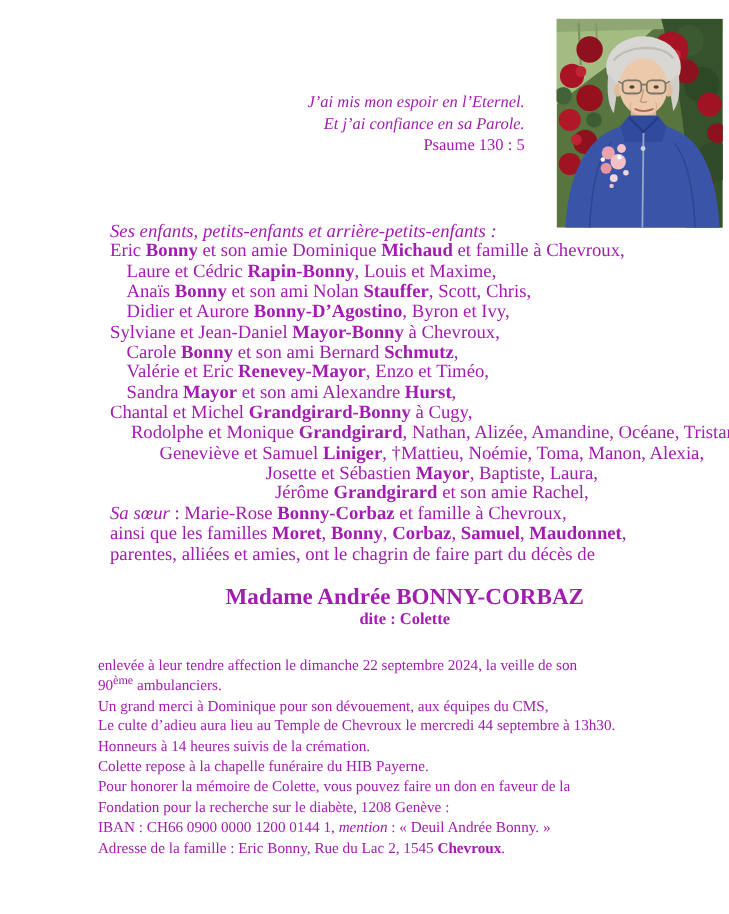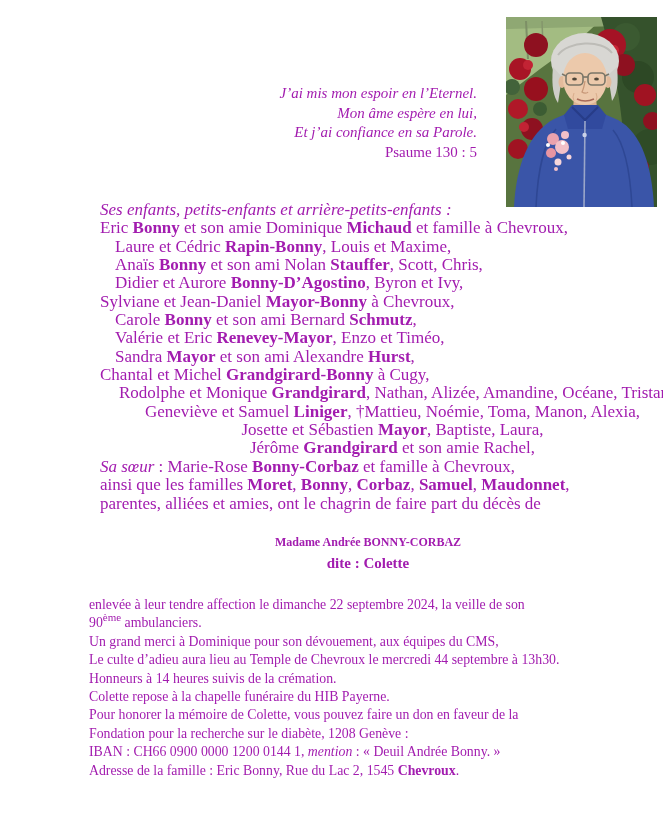--- a/index.html
+++ b/index.html
@@ -30,21 +30,21 @@
     line-height:18.35px;
   }
   .title-block{
     position:absolute;
     top:531px;
     left:88px;
     width:560px;
     text-align:center;
   }
   .deceased-name{
-    font-size:12px;
+    font-size:21px;
     font-weight:bold;
     line-height:22px;
     margin:0;
   }
   .deceased-nickname{
     font-size:15px;
     font-weight:bold;
     line-height:20px;
     margin:0;
   }
@@ -71,21 +71,20 @@
   .ind1{padding-left:15px;}
   .ind2{padding-left:19px;text-align:center;}
 </style>
 </head>
 <body>
 
 <div class="page">
 
   <div class="quote-block">
       <div class="tline"><span class="i">J’ai mis mon espoir en l’Eternel.</span></div>
-      <div class="tline"><span class="i">Mon âme espère en lui,</span></div>
       <div class="tline"><span class="i">Et j’ai confiance en sa Parole.</span></div>
       <div class="tline"><span>Psaume 130 : 5</span></div>
     </div>
 
   <div class="photo-frame">
     <svg viewBox="0 0 151 190" xmlns="http://www.w3.org/2000/svg" role="img" aria-label="Portrait de Colette : dame âgée aux cheveux gris avec lunettes, veste polaire bleue avec broderie florale, dans un jardin avec des roses rouges">
 
       <rect width="151" height="190" fill="#58743f"></rect>
       <polygon points="0,0 98,0 70,26 34,52 0,78" fill="#a3bc82"></polygon>
       <polygon points="0,0 151,0 151,8 0,12" fill="#8fa873"></polygon>

